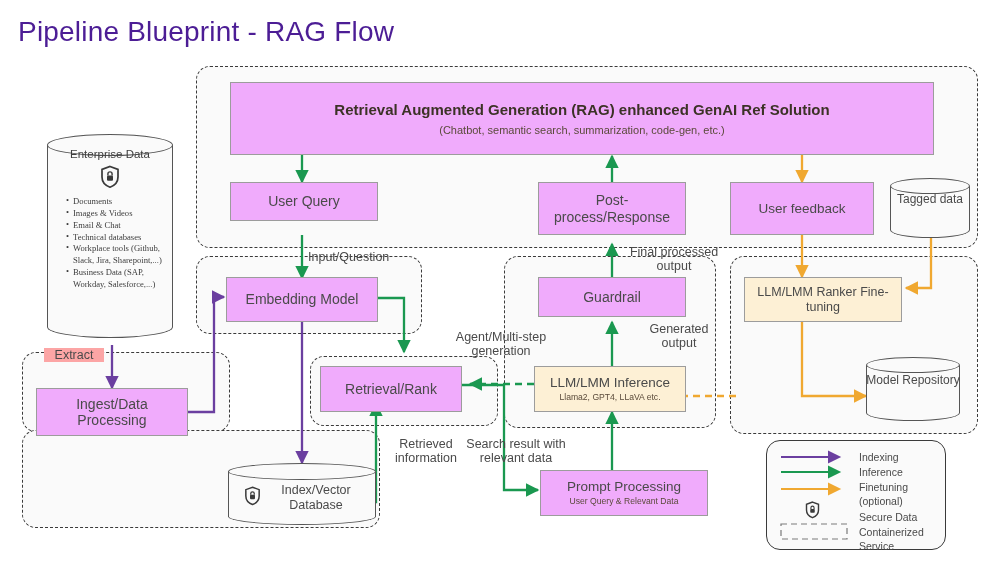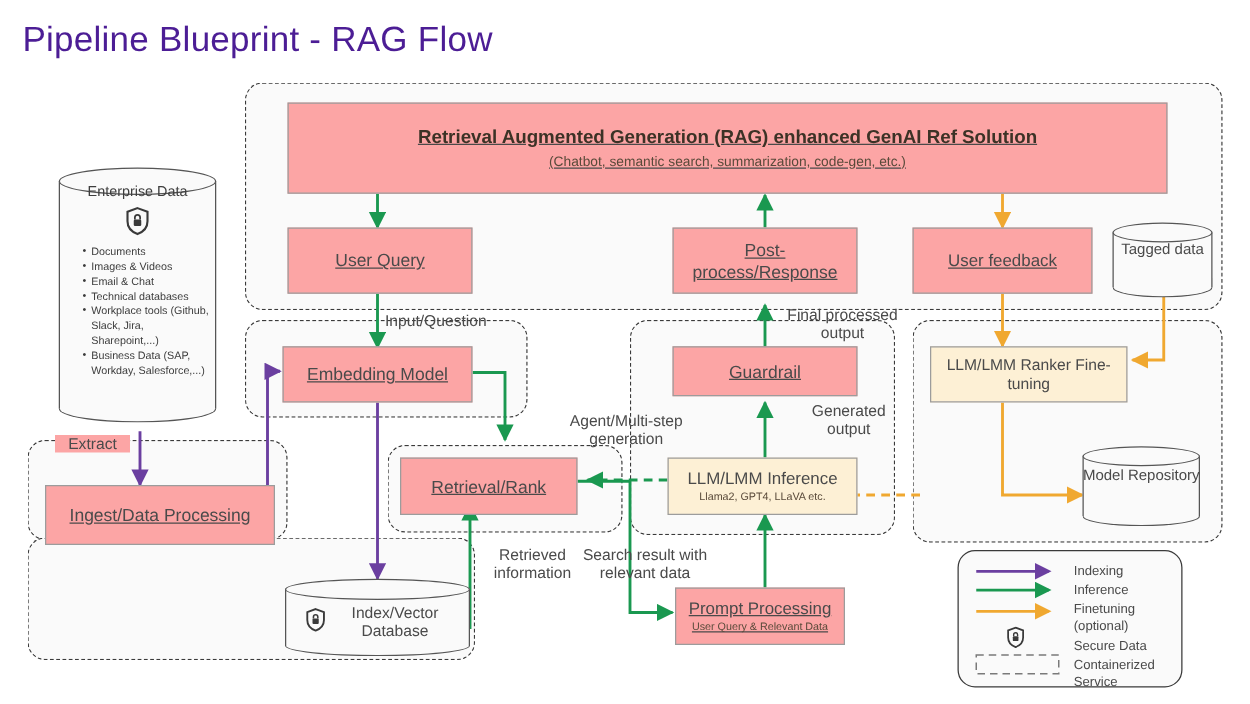--- a/index.html
+++ b/index.html
@@ -8,21 +8,21 @@
   #stage{position:relative;width:1000px;height:563px;}
 
   .title{position:absolute;left:18px;top:16px;font-size:28px;color:#4c1d95;letter-spacing:.2px;}
 
   
   .zone{position:absolute;border:1.6px dashed #3a3a3a;border-radius:14px;background:#fafafa;}
 
   
   .box{position:absolute;border:1px solid #9c9c9c;display:flex;align-items:center;
        justify-content:center;text-align:center;box-sizing:border-box;line-height:1.15;}
-  .peach{background:#fca5a5;text-decoration:underline;}
+  .peach{background:#f0abfc;}
   .cream{background:#fdf0d5;}
   .box .l1{display:block;}
   .box .l2{display:block;font-size:10px;margin-top:3px;color:#5a4a3a;}
 
   
   .cyl{position:absolute;}
   .cyl .body{position:absolute;left:0;right:0;top:11px;bottom:11px;background:#fafafa;
              border-left:1.4px solid #555;border-right:1.4px solid #555;box-sizing:border-box;}
   .cyl .top{position:absolute;left:0;top:0;width:100%;height:22px;border:1.4px solid #555;
             border-radius:50%;background:#fafafa;box-sizing:border-box;}
@@ -30,21 +30,21 @@
             border-top:none;border-radius:0 0 50% 50%;background:#fafafa;box-sizing:border-box;}
   .cyl .lbl{position:absolute;left:0;right:0;text-align:center;z-index:3;}
 
   .svgl{position:absolute;left:0;top:0;width:1000px;height:563px;pointer-events:none;}
 
   .flab{position:absolute;font-size:12.5px;color:#4a4a4a;text-align:center;line-height:1.15;}
 
   .legend{position:absolute;border:1.6px solid #3a3a3a;border-radius:14px;background:#fafafa;}
   .legend .ltxt{position:absolute;font-size:10.5px;color:#4a4a4a;line-height:1.32;}
 
-  ul.edlist{margin:0;padding:0 0 0 11px;list-style:none;font-size:8.6px;line-height:1.38;color:#3d3d3d;}
+  ul.edlist{margin:0;padding:0 0 0 11px;list-style:none;font-size:8.6px;line-height:1.38;color:#3d3d3d;font-family:Liberation Serif, serif;}
   ul.edlist li{position:relative;padding-left:7px;}
   ul.edlist li:before{content:"\2022";position:absolute;left:0;top:-1px;}
 </style>
 </head>
 <body>
 
 <div id="stage">
 
   <div class="title">Pipeline Blueprint - RAG Flow</div>
 
@@ -114,21 +114,21 @@
         <li>Business Data (SAP, Workday, Salesforce,...)</li>
       </ul>
     </div>
   </div>
 
   <div class="box peach" style="left:230px;top:82px;width:704px;height:73px;flex-direction:column;">
     <span class="l1" style="font-size:15px;font-weight:bold;color:#3c3226;">Retrieval Augmented Generation (RAG) enhanced GenAI Ref Solution</span>
     <span class="l2" style="font-size:11px;margin-top:6px;">(Chatbot, semantic search, summarization, code-gen, etc.)</span>
   </div>
 
-  <div class="box peach" style="left:230px;top:182px;width:148px;height:53px;font-size:14px;">
+  <div class="box peach" style="left:230px;top:182px;width:148px;height:39px;font-size:14px;">
     <span>User Query</span>
   </div>
 
   <div class="box peach" style="left:538px;top:182px;width:148px;height:53px;font-size:14px;padding:0 8px;">
     <span>Post-process/Response</span>
   </div>
 
   <div class="box peach" style="left:730px;top:182px;width:144px;height:53px;font-size:13.5px;">
     <span>User feedback</span>
   </div>
@@ -147,25 +147,25 @@
 
   <div class="box peach" style="left:320px;top:366px;width:142px;height:46px;font-size:14px;">
     <span>Retrieval/Rank</span>
   </div>
 
   <div class="box cream" style="left:534px;top:366px;width:152px;height:46px;flex-direction:column;">
     <span class="l1" style="font-size:13.5px;">LLM/LMM Inference</span>
     <span class="l2" style="font-size:8.6px;">Llama2, GPT4, LLaVA etc.</span>
   </div>
 
-  <div class="box peach" style="left:36px;top:388px;width:184px;height:48px;font-size:14px;padding:0 6px;">
+  <div class="box peach" style="left:36px;top:388px;width:152px;height:48px;font-size:14px;padding:0 6px;">
     <span>Ingest/Data Processing</span>
   </div>
 
-  <div class="box peach" style="left:540px;top:470px;width:136px;height:46px;flex-direction:column;">
+  <div class="box peach" style="left:540px;top:470px;width:168px;height:46px;flex-direction:column;">
     <span class="l1" style="font-size:13.5px;">Prompt Processing</span>
     <span class="l2" style="font-size:8.6px;">User Query &amp; Relevant Data</span>
   </div>
 
   <div class="cyl" style="left:890px;top:178px;width:80px;height:60px;">
     <div class="bot" style="height:16px;"></div>
     <div class="body" style="top:8px;bottom:8px;"></div>
     <div class="top" style="height:16px;"></div>
     <div class="lbl" style="top:14px;font-size:12px;line-height:1.2;">Tagged data</div>
   </div>

